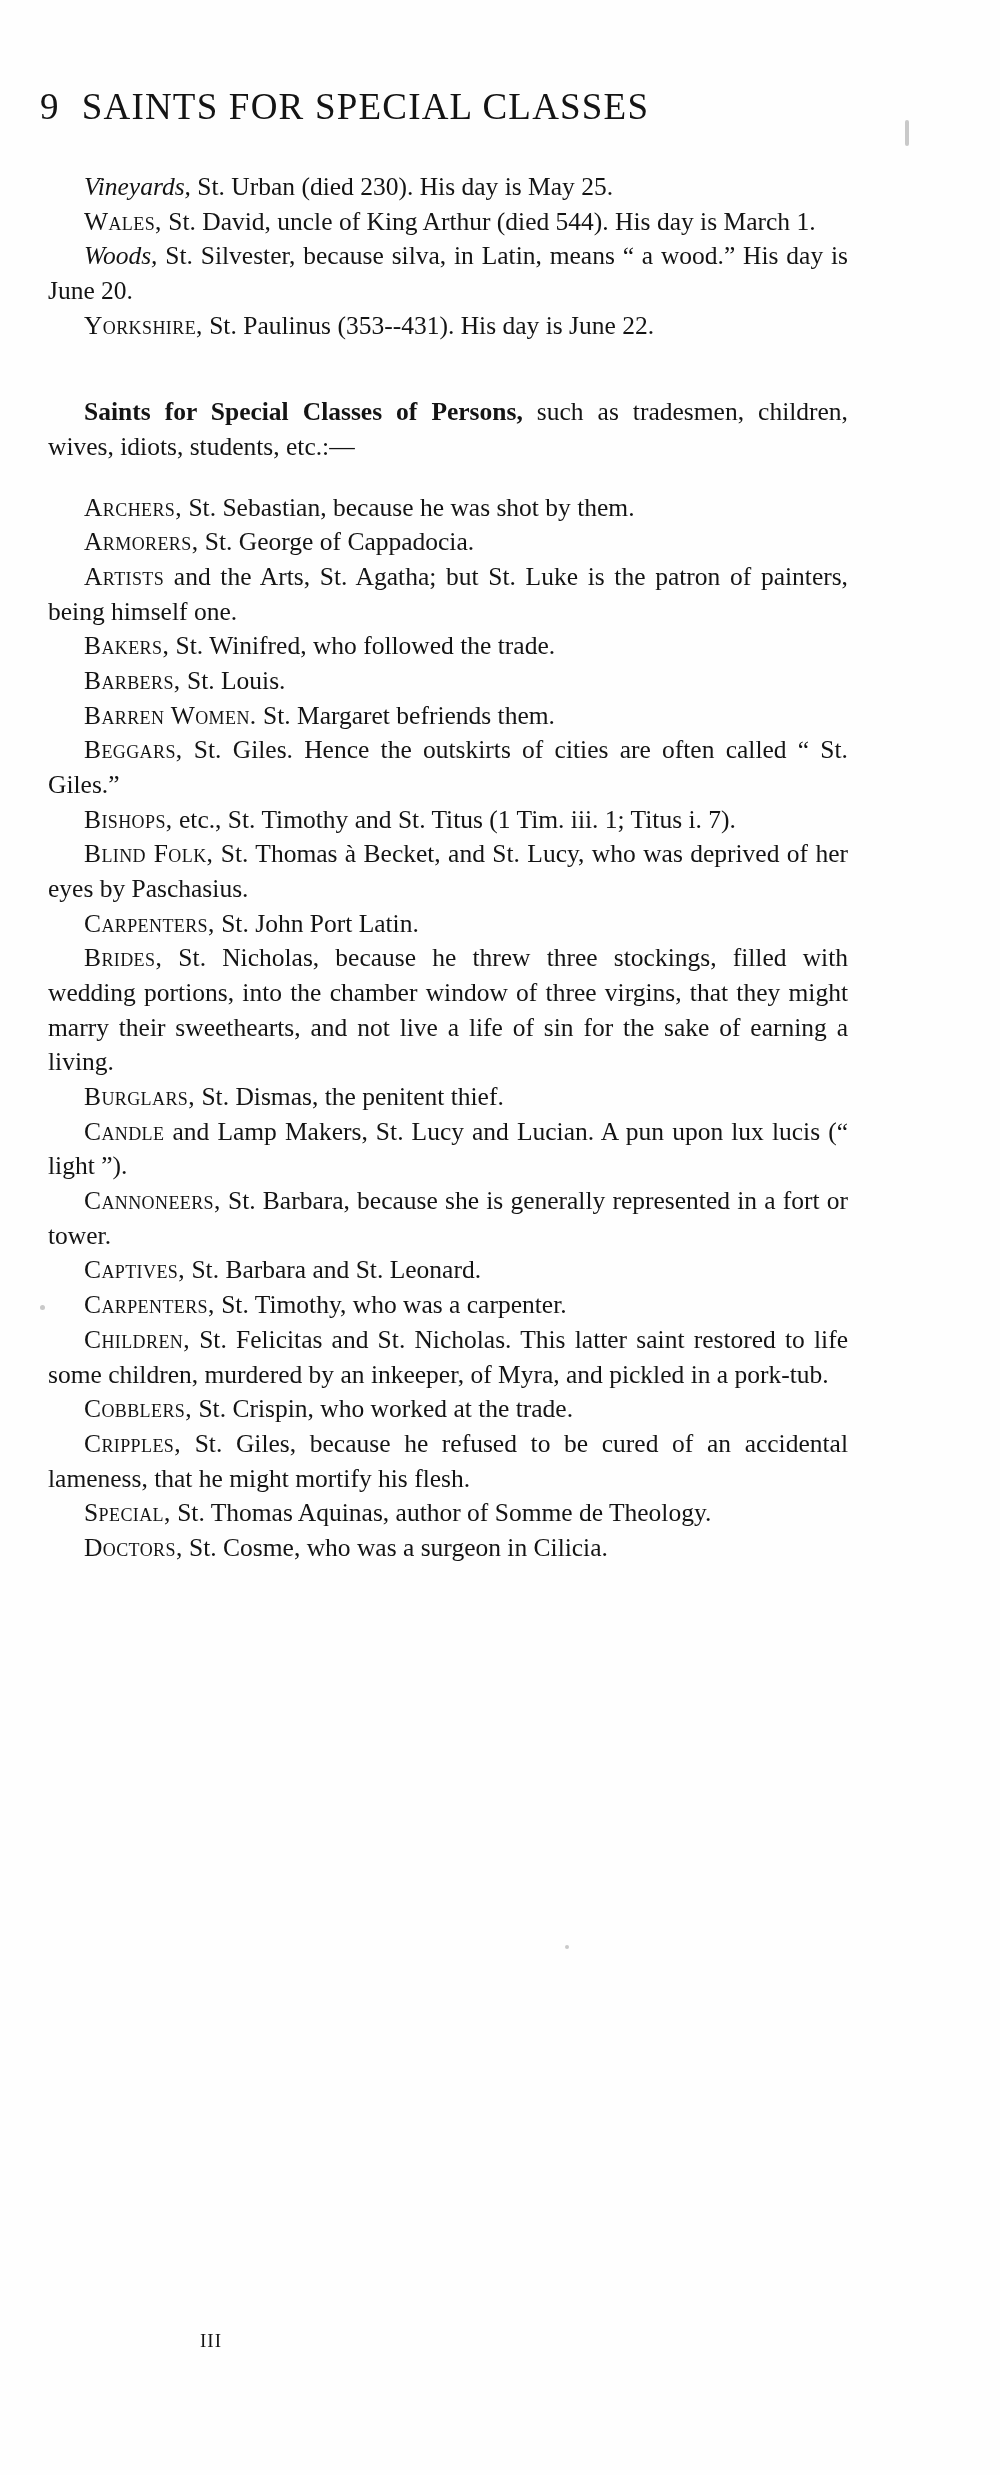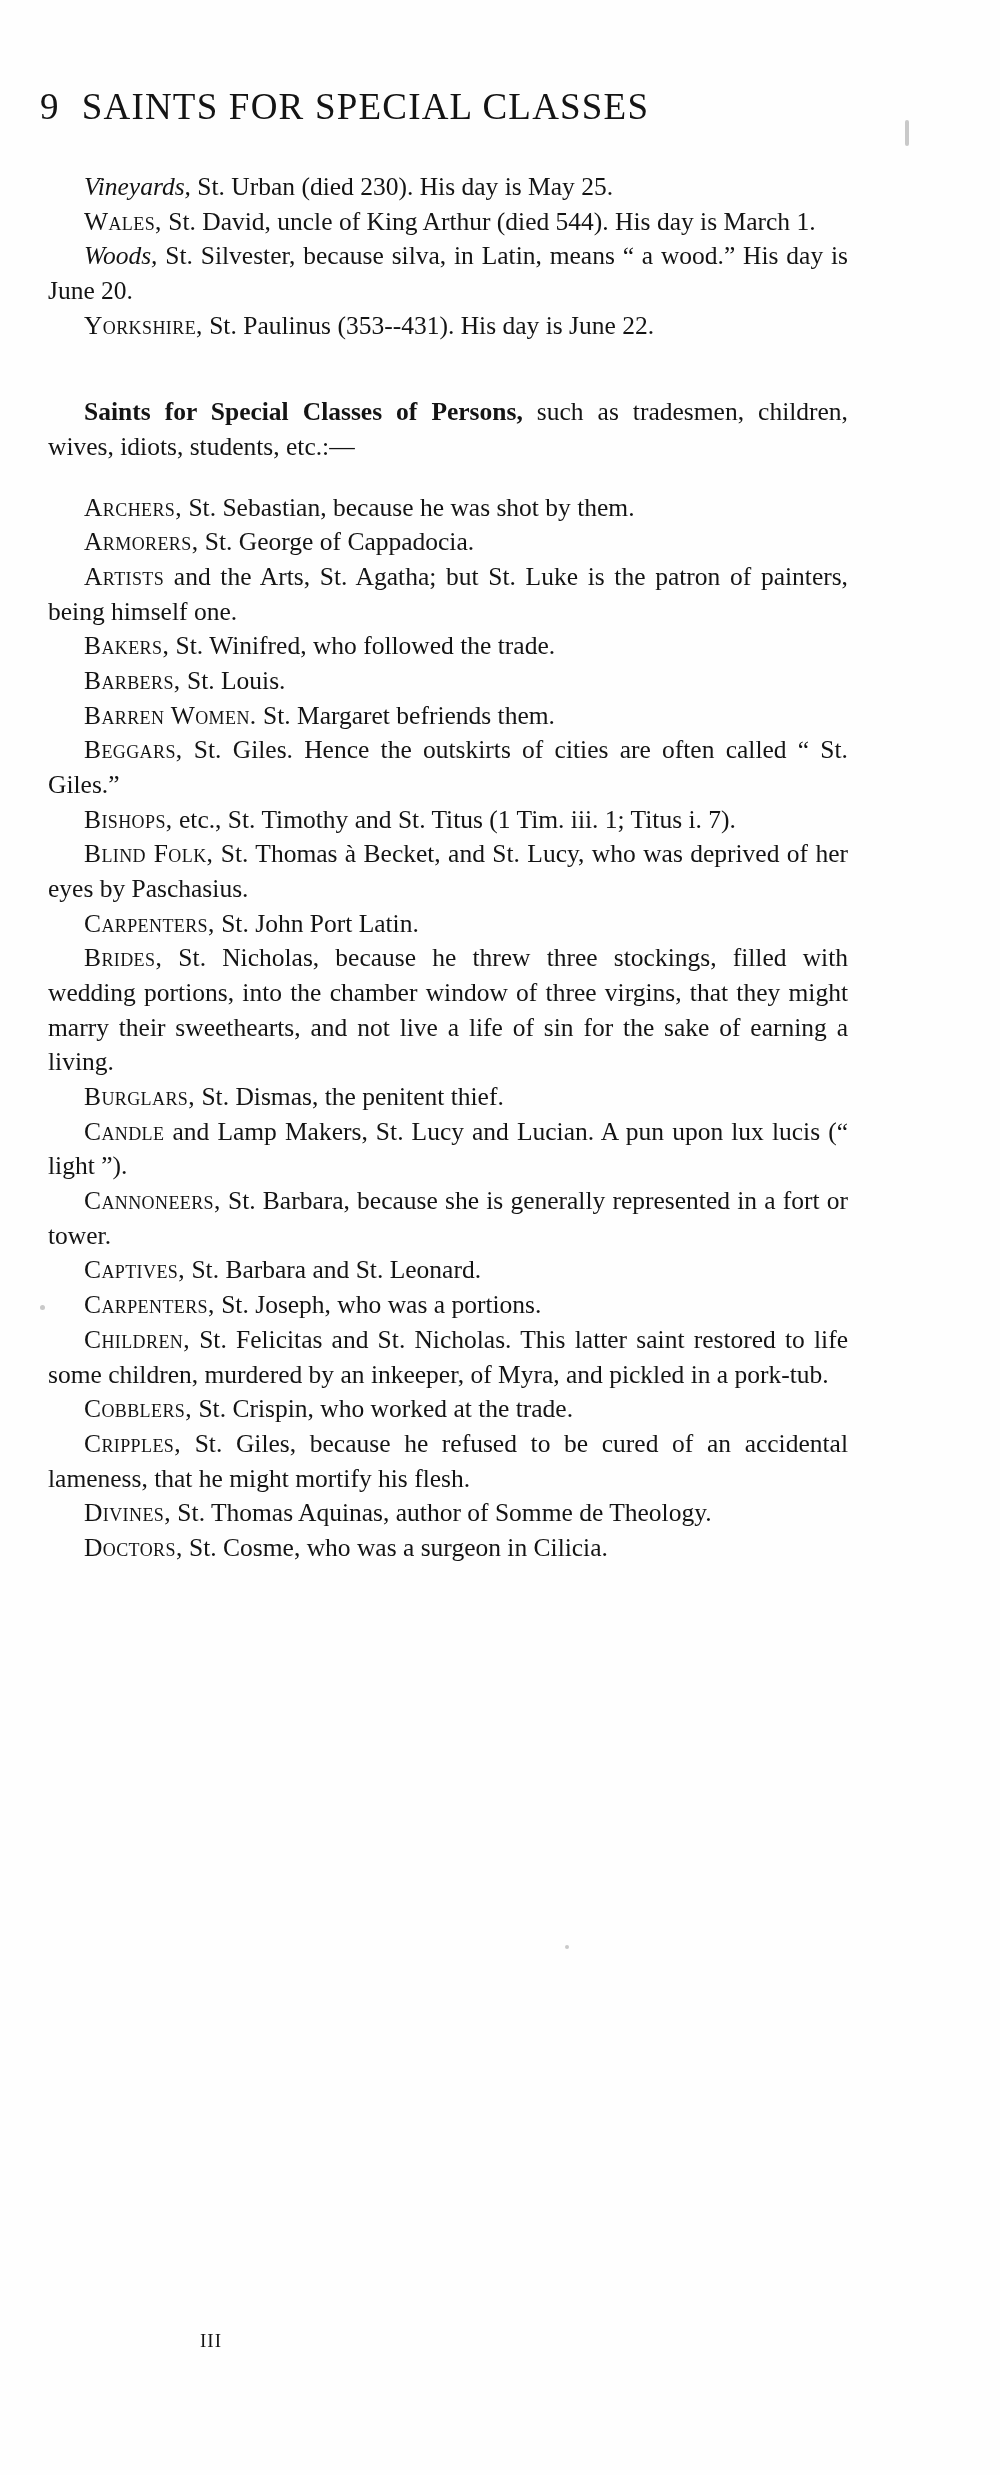--- a/index.html
+++ b/index.html
@@ -127,25 +127,25 @@
       <p><span class="sc">Barren Women.</span><span>   St. Margaret befriends them.</span></p>
       <p><span class="sc">Beggars,</span><span> St. Giles.   Hence the outskirts of cities are often called “ St. Giles.”</span></p>
       <p><span class="sc">Bishops,</span><span> etc., St. Timothy and St. Titus (1 Tim. iii. 1; Titus i. 7).</span></p>
       <p><span class="sc">Blind Folk,</span><span> St. Thomas à Becket, and St. Lucy, who was deprived of her eyes by Paschasius.</span></p>
       <p><span class="sc">Carpenters,</span><span> St. John Port Latin.</span></p>
       <p><span class="sc">Brides,</span><span> St. Nicholas, because he threw three stockings, filled with wedding portions, into the chamber window of three virgins, that they might marry their sweethearts, and not live a life of sin for the sake of earning a living.</span></p>
       <p><span class="sc">Burglars,</span><span> St. Dismas, the penitent thief.</span></p>
       <p><span class="sc">Candle</span><span> and Lamp Makers, St. Lucy and Lucian.   A pun upon lux lucis (“ light ”).</span></p>
       <p><span class="sc">Cannoneers,</span><span> St. Barbara, because she is generally represented in a fort or tower.</span></p>
       <p><span class="sc">Captives,</span><span> St. Barbara and St. Leonard.</span></p>
-      <p><span class="sc">Carpenters,</span><span> St. Joseph, who was a portions.</span></p>
+      <p><span class="sc">Carpenters,</span><span> St. Timothy, who was a carpenter.</span></p>
       <p><span class="sc">Children,</span><span> St. Felicitas and St. Nicholas.   This latter saint restored to life some children, murdered by an inkeeper, of Myra, and pickled in a pork-tub.</span></p>
       <p><span class="sc">Cobblers,</span><span> St. Crispin, who worked at the trade.</span></p>
       <p><span class="sc">Cripples,</span><span> St. Giles, because he refused to be cured of an accidental lameness, that he might mortify his flesh.</span></p>
-      <p><span class="sc">Divines,</span><span> St. Thomas Aquinas, author of Somme de Theology.</span></p>
+      <p><span class="sc">Special,</span><span> St. Thomas Aquinas, author of Somme de Theology.</span></p>
       <p><span class="sc">Doctors,</span><span> St. Cosme, who was a surgeon in Cilicia.</span></p>
     </div>
 
   </div>
 
   <div class="page-number">III</div>
 
   <div class="speck" style="left:905px; top:120px; width:4px; height:26px; border-radius:2px;"></div>
   <div class="speck" style="left:565px; top:1945px; width:4px; height:4px;"></div>
   <div class="speck" style="left:40px; top:1305px; width:5px; height:5px;"></div>

